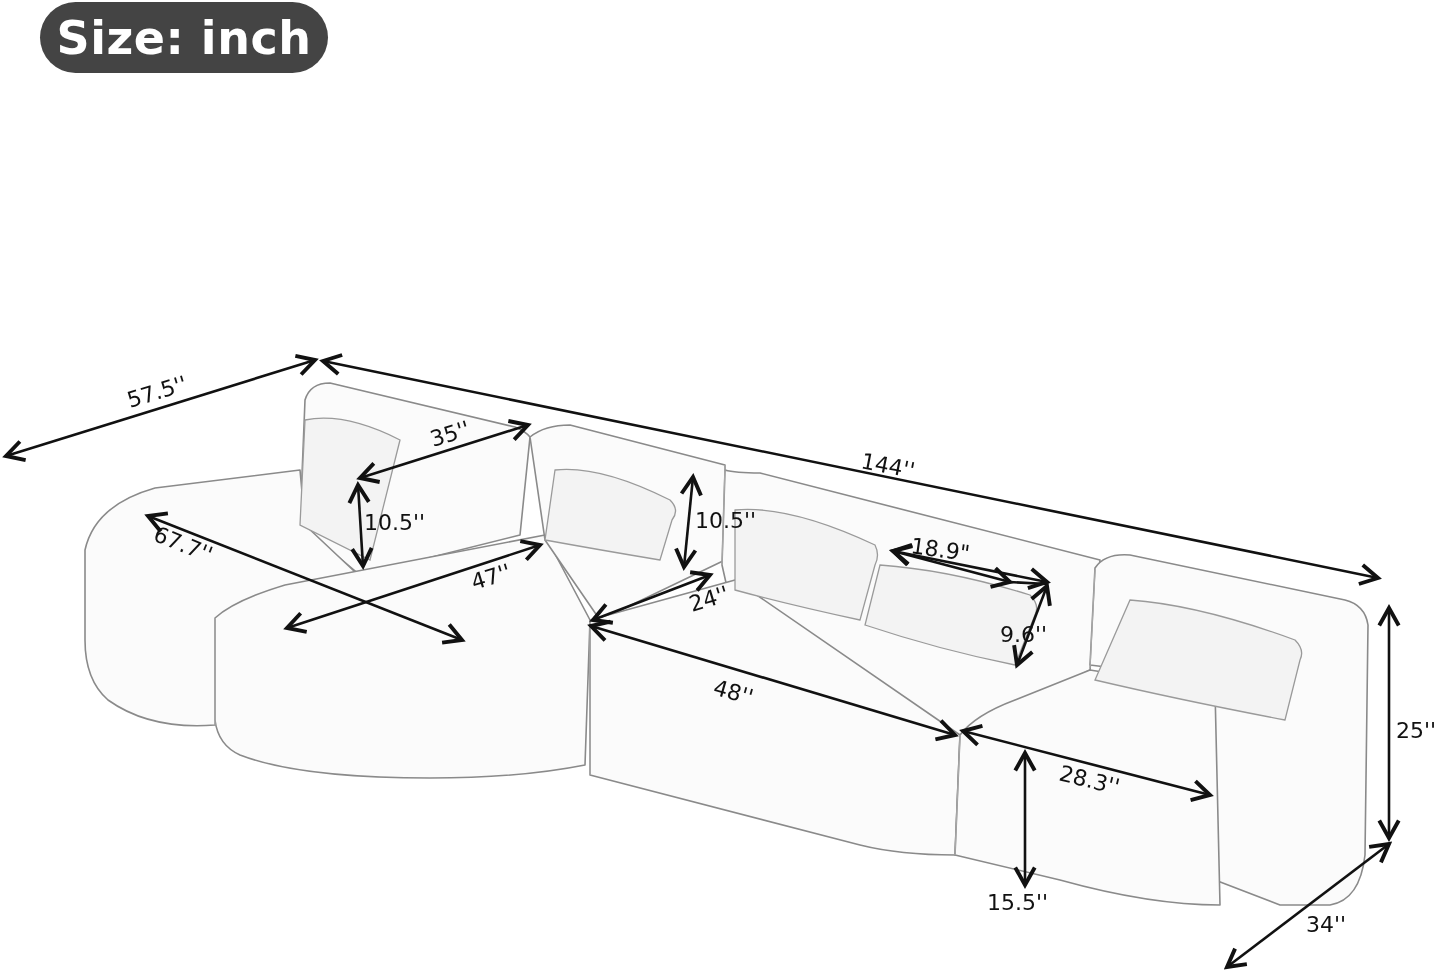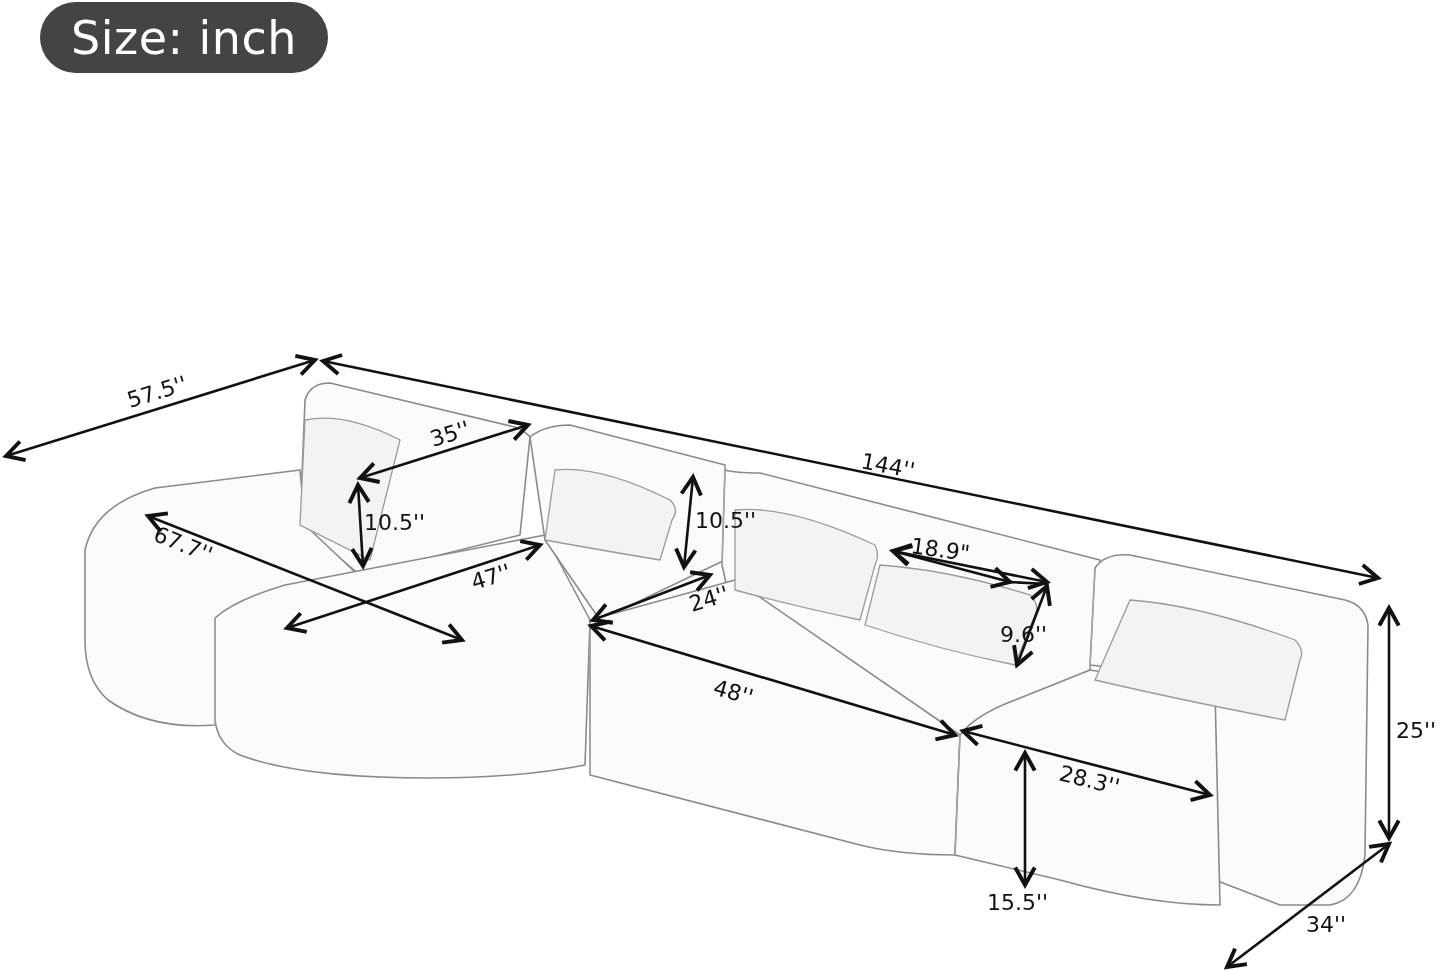--- a/index.html
+++ b/index.html
@@ -1,21 +1,21 @@
 <!DOCTYPE html>
 <html><head>
 <meta charset="utf-8">
 <style>
   html, body { margin: 0; padding: 0; background: #ffffff; }
   body { width: 1445px; height: 971px; position: relative; overflow: hidden;
          font-family: "DejaVu Sans", sans-serif; }
   .badge { position: absolute; left: 40px; top: 2px; width: 288px; height: 71px;
            background: #444444; border-radius: 36px; display: flex; align-items: center;
            justify-content: center; }
-  .badge span { color: #ffffff; font-weight: normal; font-size: 46px; letter-spacing: 0.5px;
+  .badge span { color: #ffffff; font-weight: bold; font-size: 46px; letter-spacing: 0.5px;
                 font-family: "DejaVu Sans", sans-serif; }
   svg.diagram { position: absolute; left: 0; top: 0; }
   .outline { fill: #fbfbfb; stroke: #8a8a8a; stroke-width: 1.6; stroke-linejoin: round; }
   .pillow { fill: #f3f3f3; stroke: #9a9a9a; stroke-width: 1.3; }
   .seam { fill: none; stroke: #a8a8a8; stroke-width: 1.2; }
   .dim { stroke: #111111; stroke-width: 2.6; fill: none; }
   .lbl { font-family: "DejaVu Sans", sans-serif; font-size: 22px; fill: #111111; }
 </style>
 </head>
 <body>

